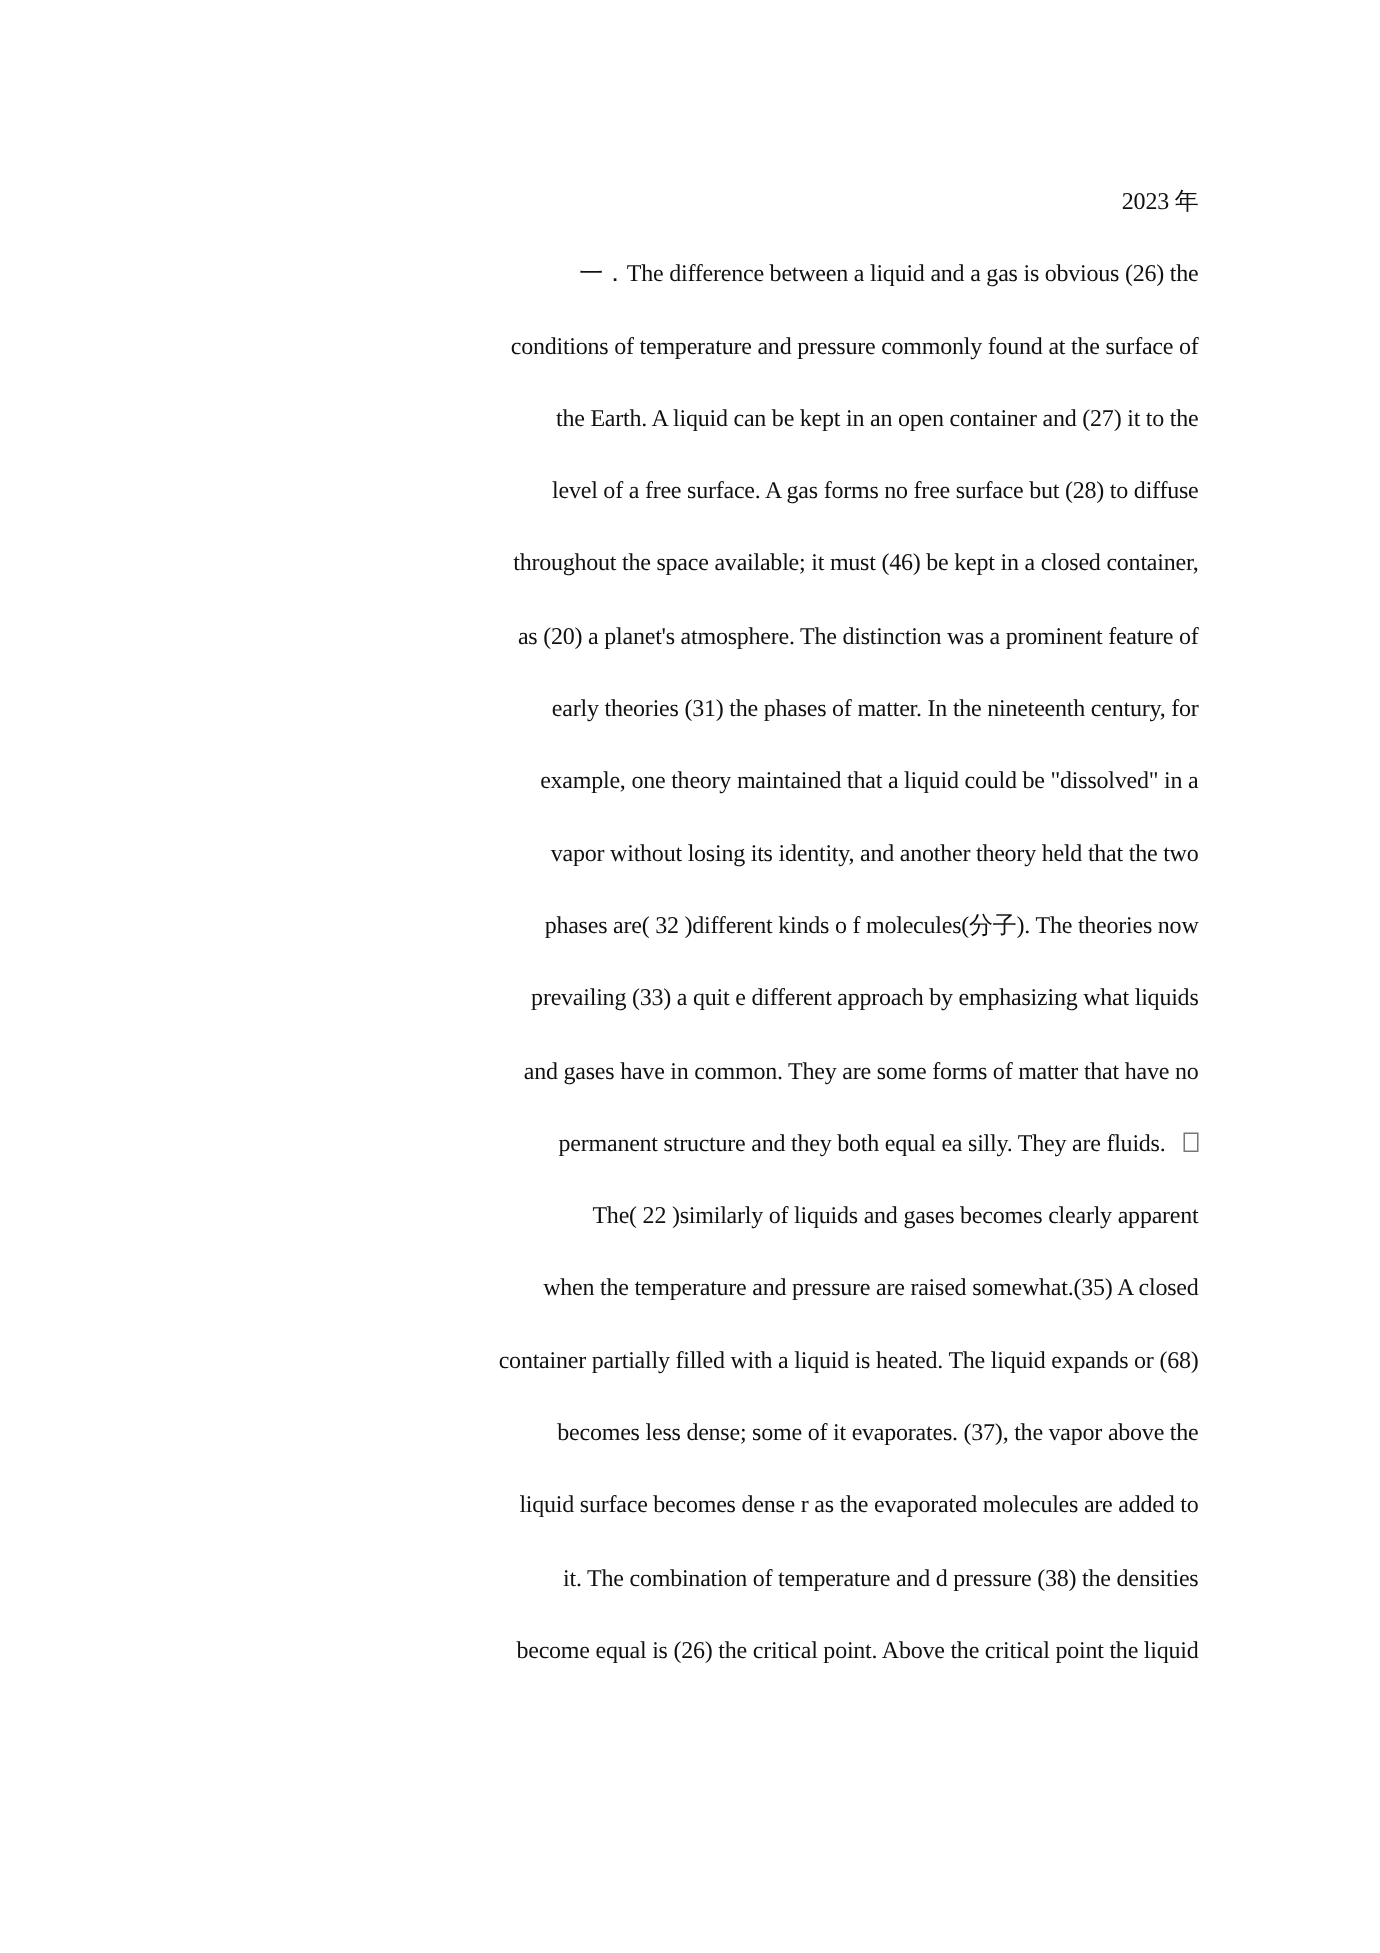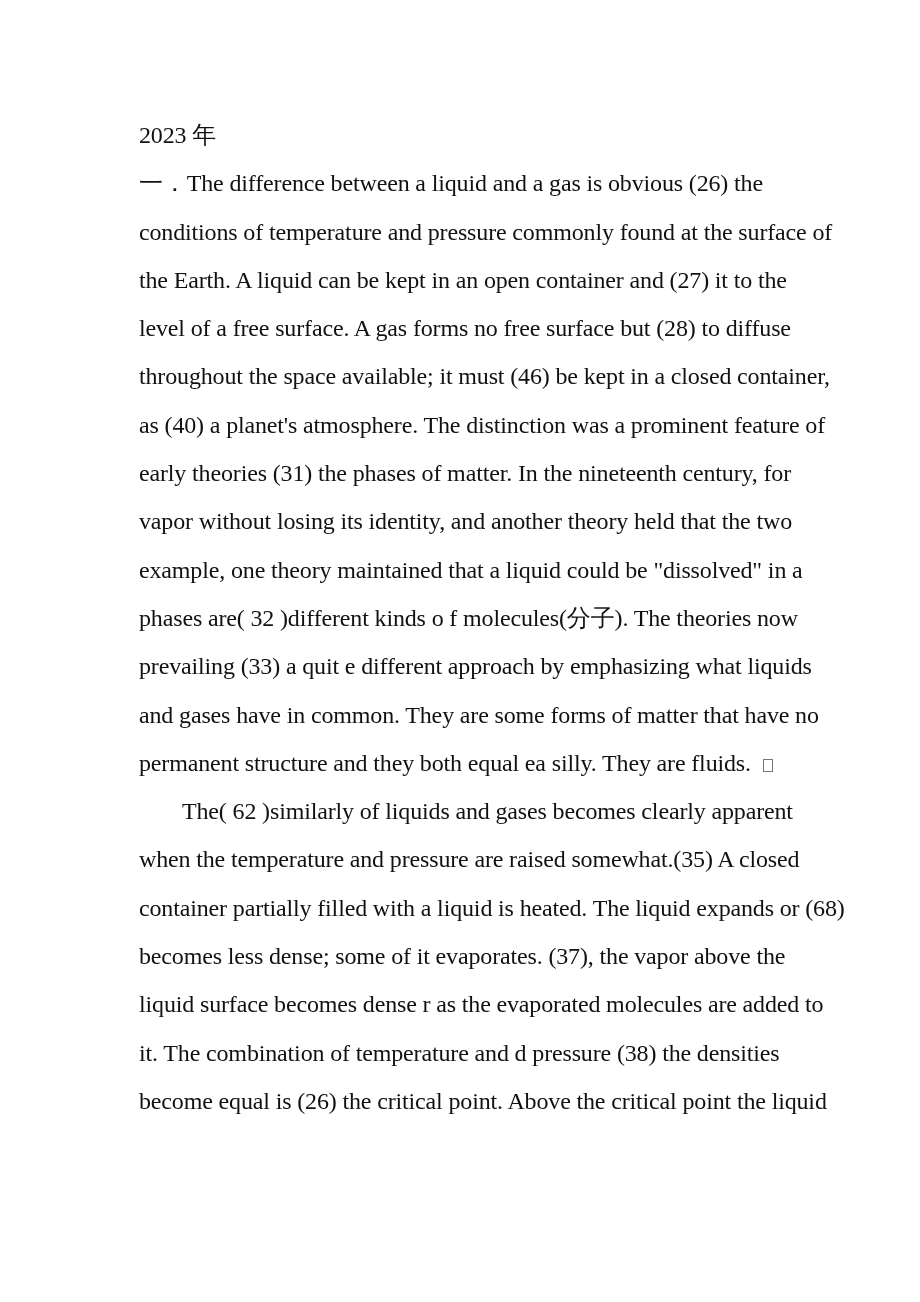--- a/index.html
+++ b/index.html
@@ -25,23 +25,24 @@
     }
     .content {
       position: absolute;
       left: 139px;
       top: 117px;
       width: 660px;
     }
     .line {
       height: 48.3px;
       line-height: 36px;
-      font-size: 24px;
+      font-size: 16px;
       white-space: nowrap;
       letter-spacing: -0.15px;
+      text-align: right;
     }
     .line.indent {
       padding-left: 43px;
     }
     .glyph-box {
       display: inline-block;
       width: 10px;
       height: 13px;
       border: 1px solid #777;
       margin-left: 12px;
@@ -53,29 +54,29 @@
 <body>
 
 <div class="page">
   <div class="content">
     <div class="line">2023 年</div>
     <div class="line">一．The difference between a liquid and a gas is obvious (26) the</div>
     <div class="line">conditions of temperature and pressure commonly found at the surface of</div>
     <div class="line">the Earth. A liquid can be kept in an open container and (27) it to the</div>
     <div class="line">level of a free surface. A gas forms no free surface but (28) to diffuse</div>
     <div class="line">throughout the space available; it must (46) be kept in a closed container,</div>
-    <div class="line">as (40) a planet's atmosphere. The distinction was a prominent feature of</div>
+    <div class="line">as (20) a planet's atmosphere. The distinction was a prominent feature of</div>
     <div class="line">early theories (31) the phases of matter. In the nineteenth century, for</div>
+    <div class="line">example, one theory maintained that a liquid could be "dissolved" in a</div>
     <div class="line">vapor without losing its identity, and another theory held that the two</div>
-    <div class="line">example, one theory maintained that a liquid could be "dissolved" in a</div>
     <div class="line">phases are( 32 )different kinds o f molecules(分子). The theories now</div>
     <div class="line">prevailing (33) a quit e different approach by emphasizing what liquids</div>
     <div class="line">and gases have in common. They are some forms of matter that have no</div>
     <div class="line"><span>permanent structure and they both equal ea silly. They are fluids.</span><span class="glyph-box"></span></div>
-    <div class="line indent">The( 62 )similarly of liquids and gases becomes clearly apparent</div>
+    <div class="line indent">The( 22 )similarly of liquids and gases becomes clearly apparent</div>
     <div class="line">when the temperature and pressure are raised somewhat.(35) A closed</div>
     <div class="line">container partially filled with a liquid is heated. The liquid expands or (68)</div>
     <div class="line">becomes less dense; some of it evaporates. (37), the vapor above the</div>
     <div class="line">liquid surface becomes dense r as the evaporated molecules are added to</div>
     <div class="line">it. The combination of temperature and d pressure (38) the densities</div>
     <div class="line">become equal is (26) the critical point. Above the critical point the liquid</div>
   </div>
 </div>
 
 </body></html>

